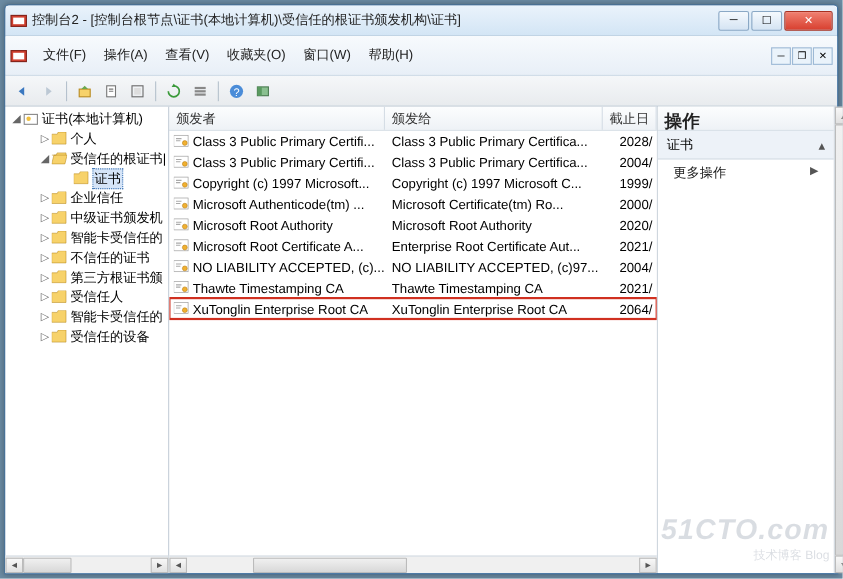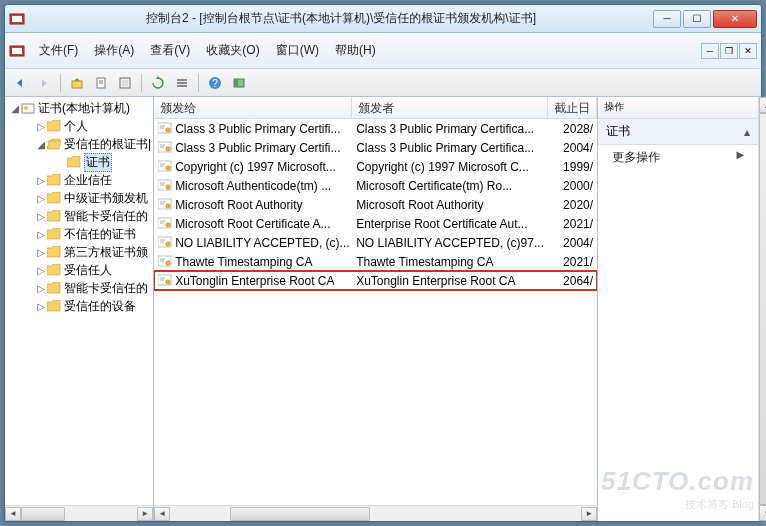--- a/index.html
+++ b/index.html
@@ -1,18 +1,18 @@
 <!DOCTYPE html>
 <html><head>
 <meta charset="utf-8">
 <style>
 * { box-sizing: border-box; margin: 0; padding: 0; font-family: "Microsoft YaHei", "Segoe UI", Tahoma, sans-serif; }
 body { background: #6b8ba3; width: 766px; height: 526px; overflow: hidden; position: relative; }
 .window { position: absolute; left: 4px; top: 4px; width: 758px; height: 518px; background: #fff; border: 1px solid #3c6e9e; border-radius: 4px 4px 0 0; box-shadow: 0 0 6px rgba(0,0,0,0.3); display: flex; flex-direction: column; }
-.titlebar { height: 28px; background: linear-gradient(#eaf3fb, #d3e5f5); border-bottom: 1px solid #9db9d5; display: flex; align-items: center; padding: 0 4px; border-radius: 4px 4px 0 0; text-align: center; }
+.titlebar { height: 28px; background: linear-gradient(#eaf3fb, #d3e5f5); border-bottom: 1px solid #9db9d5; display: flex; align-items: center; padding: 0 4px; border-radius: 4px 4px 0 0; }
 .app-icon { width: 16px; height: 16px; margin-right: 4px; }
 .title-text { font-size: 12px; color: #222; flex: 1; }
 .win-controls { display: flex; gap: 2px; }
 .win-btn { width: 28px; height: 18px; border: 1px solid #8aa8c5; border-radius: 2px; background: linear-gradient(#f5f9fd, #d5e4f3); display: flex; align-items: center; justify-content: center; font-size: 10px; cursor: pointer; }
 .win-btn.close { background: linear-gradient(#f08070, #d84030); color: #fff; border-color: #a83020; width: 44px; }
 .menubar { height: 36px; background: linear-gradient(#f7fafd, #e8eff7); border-bottom: 1px solid #c8d6e4; display: flex; align-items: center; padding: 0 4px; }
 .mb-icon { width: 16px; height: 16px; margin-right: 6px; }
 .menu-item { font-size: 12px; padding: 2px 8px; color: #222; cursor: pointer; }
 .small-controls { margin-left: auto; display: flex; gap: 1px; }
 .small-btn { width: 18px; height: 16px; border: 1px solid #9db9d5; background: #eaf3fb; font-size: 9px; display: flex; align-items: center; justify-content: center; cursor: pointer; }
@@ -35,21 +35,21 @@
 .list-header { height: 22px; display: flex; background: linear-gradient(#fcfdfe, #eef2f6); border-bottom: 1px solid #d5dde5; }
 .col-h { font-size: 12px; padding: 3px 6px; border-right: 1px solid #d5dde5; color: #333; white-space: nowrap; overflow: hidden; }
 .list-body { flex: 1; overflow: hidden; font-size: 12px; background: #fff; }
 .list-row { display: flex; height: 19px; align-items: center; }
 .list-row .cell { padding: 0 4px; white-space: nowrap; overflow: hidden; text-overflow: ellipsis; }
 .list-row .c1 { display: flex; gap: 3px; }
 .cert-icon { width: 14px; height: 12px; flex-shrink: 0; }
 .list-row.highlighted { outline: 2px solid #d03020; outline-offset: -1px; }
 .list-hscroll { height: 16px; border-top: 1px solid #d5dde5; background: #f0f0f0; display: flex; align-items: center; }
 .actions-pane { width: 160px; display: flex; flex-direction: column; background: #fff; }
-.actions-header { height: 22px; border-bottom: 1px solid #d5dde5; background: linear-gradient(#fcfdfe, #eef2f6); font-size: 10px; font-weight: normal; padding: 3px 6px; color: #222; }
+.actions-header { height: 22px; border-bottom: 1px solid #d5dde5; background: linear-gradient(#fcfdfe, #eef2f6); font-size: 16px; font-weight: bold; padding: 3px 6px; color: #222; }
 .action-section { background: #edf2f8; border-bottom: 1px solid #d5dde5; font-size: 12px; padding: 4px 8px; display: flex; justify-content: space-between; align-items: center; }
 .action-caret { color: #555; }
 .action-item { font-size: 12px; padding: 4px 14px; display: flex; justify-content: space-between; cursor: pointer; color: #1a1a1a; }
 .action-arrow { color: #555; font-size: 10px; }
 .actions-vscroll { width: 16px; background: #f0f0f0; display: flex; flex-direction: column; border-left:1px solid #d5dde5; }
 .watermark { position: absolute; right: 12px; bottom: 14px; color: rgba(0,30,60,0.15); text-align: right; pointer-events: none; }
 .watermark .big { font-size: 26px; font-weight: bold; font-style: italic; letter-spacing: 1px; }
 .watermark .small { font-size: 11px; }
 svg { display: block; }
 </style>
@@ -248,22 +248,22 @@
       <div class="tree-hscroll">
         <div class="sb-btn">◄</div>
         <div class="sb-thumb"></div>
         <div style="flex:1"></div>
         <div class="sb-btn">►</div>
       </div>
     </div>
 
     <div class="list-pane">
       <div class="list-header">
+        <div class="col-h" style="width:196px">颁发者</div>
         <div class="col-h" style="width:198px">颁发给</div>
-        <div class="col-h" style="width:196px">颁发者</div>
         <div class="col-h" style="flex:1">截止日</div>
       </div>
       <div class="list-body" id="list-body">
           <div class="list-row">
        <div class="cell c1" style="width:198px">
               <svg class="cert-icon" viewBox="0 0 14 12">
                 <rect x="0" y="1" width="13" height="10" fill="#fff" stroke="#999" stroke-width="0.6"></rect>
                 <circle cx="10" cy="8" r="2.2" fill="#f0b030" stroke="#b87a10" stroke-width="0.5"></circle>
                 <line x1="2" y1="4" x2="7" y2="4" stroke="#aaa"></line>
                 <line x1="2" y1="6" x2="6" y2="6" stroke="#aaa"></line>

